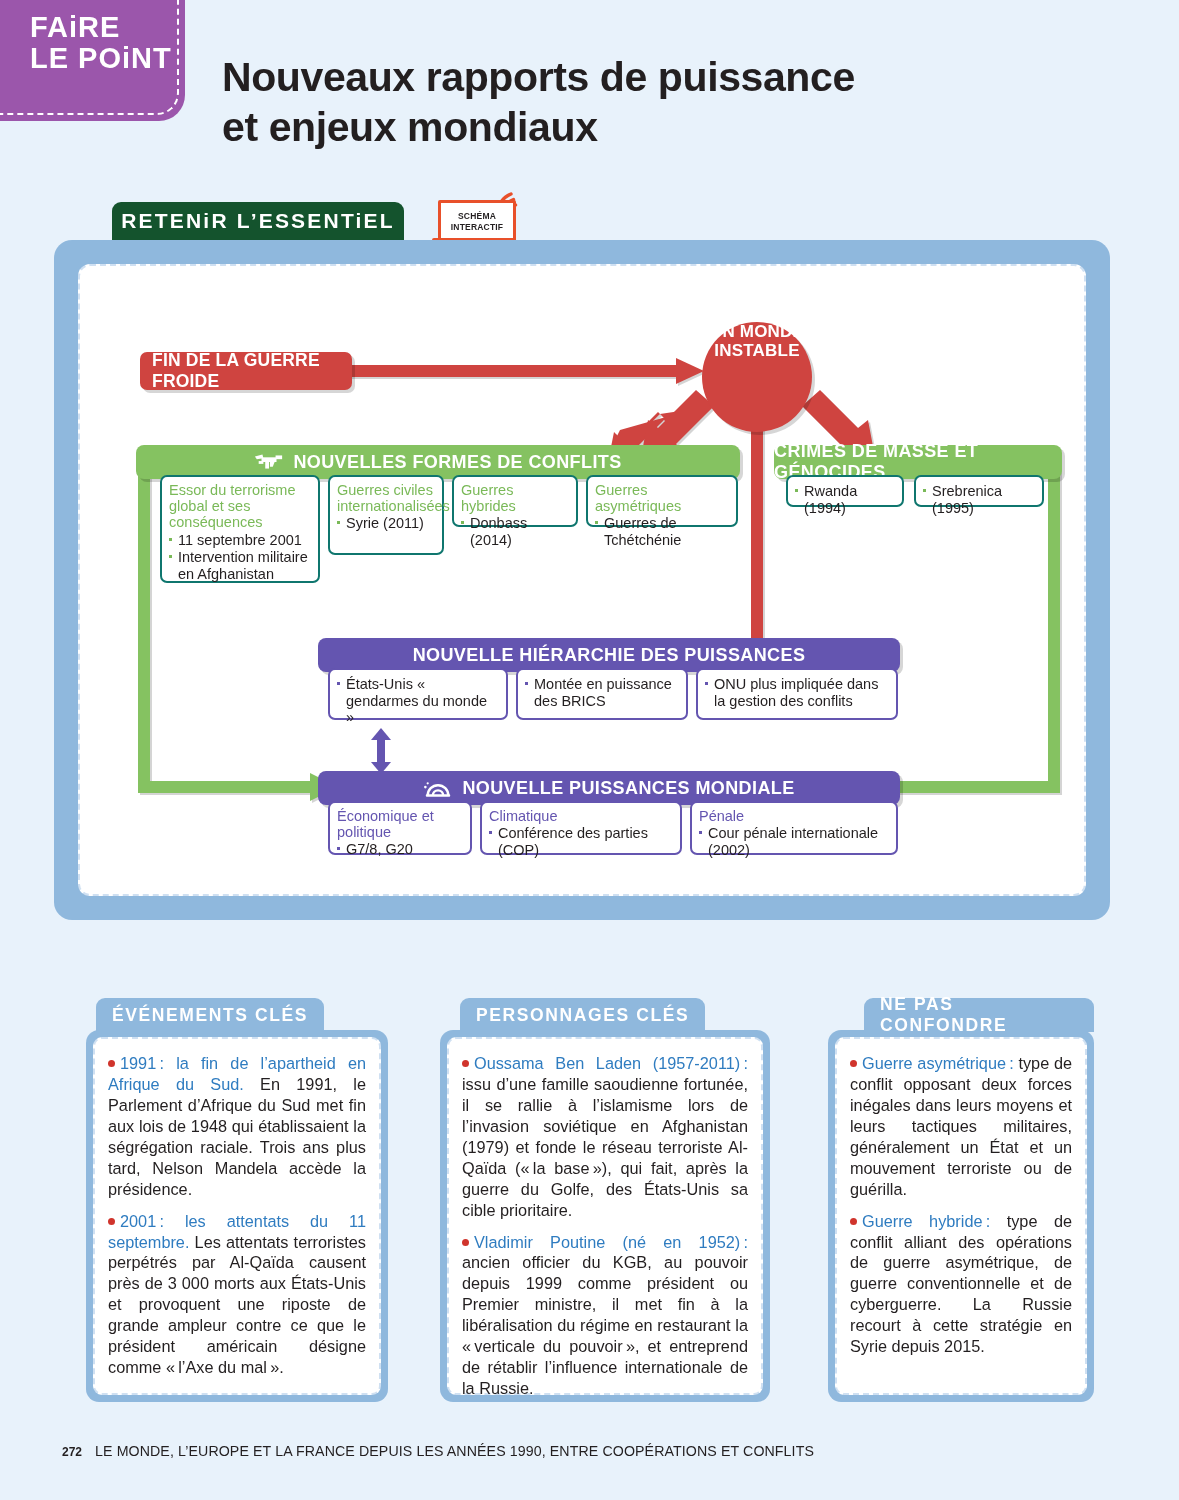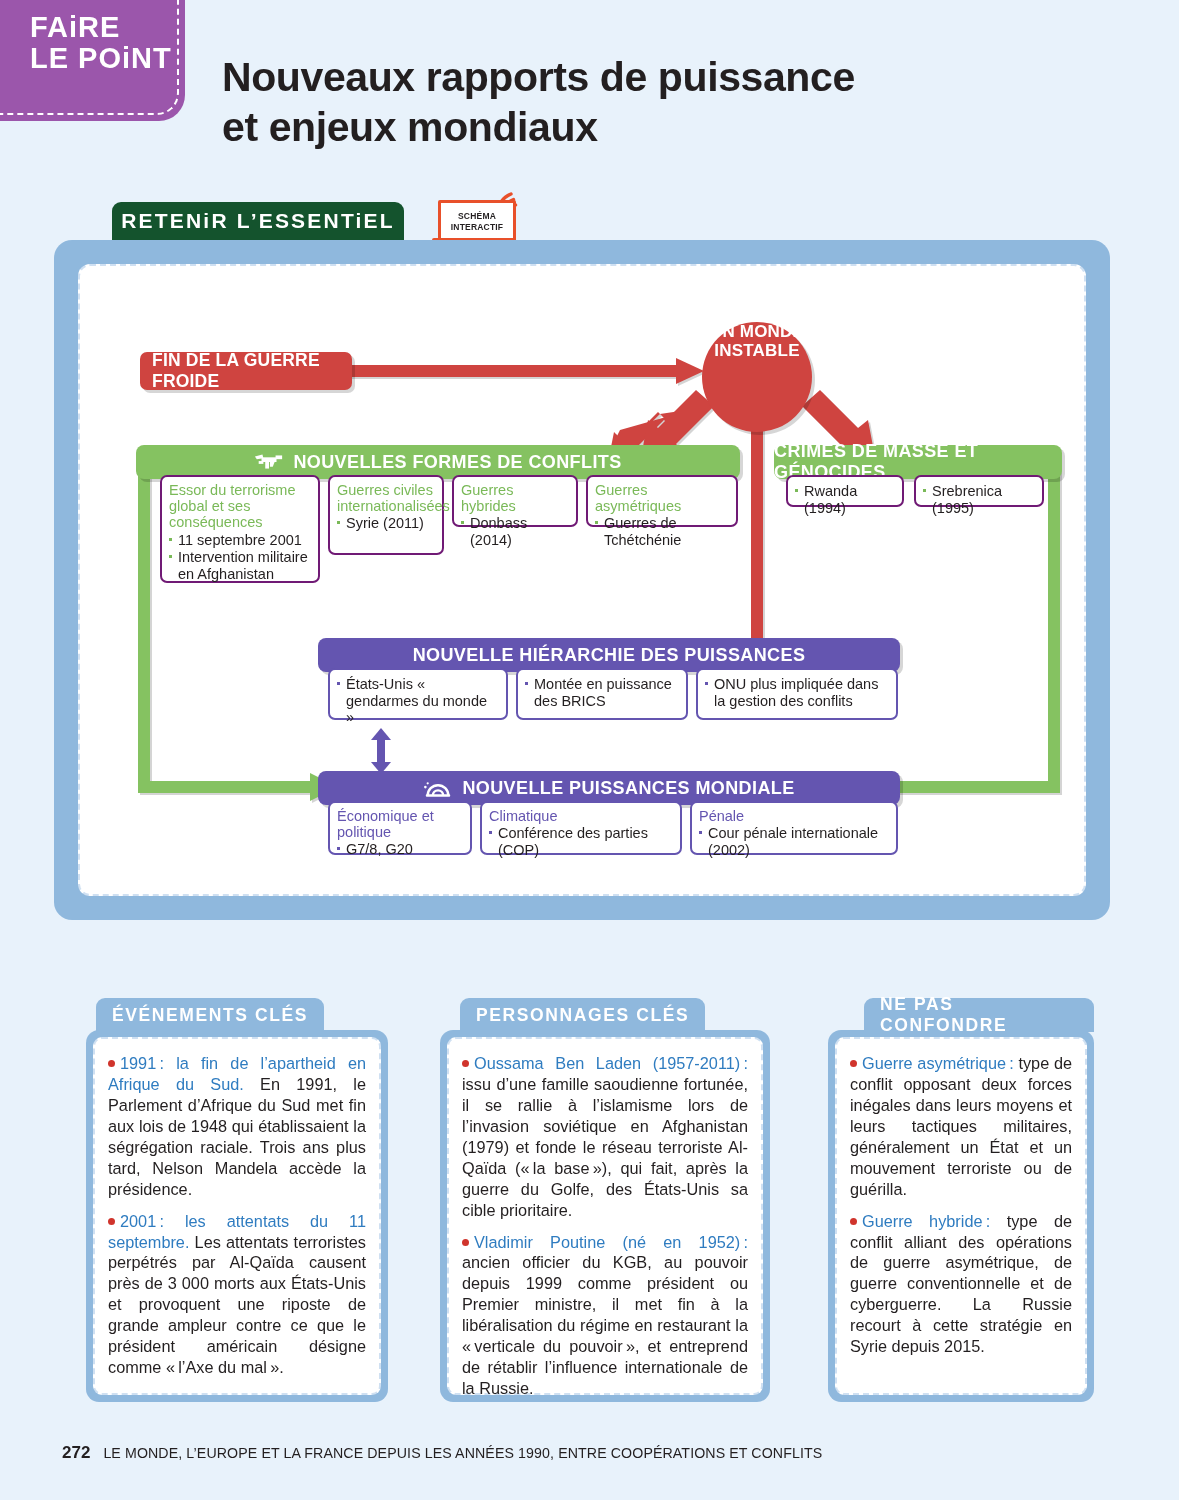--- a/index.html
+++ b/index.html
@@ -85,21 +85,21 @@
   .sec-head{
     position:absolute;border-radius:8px;display:flex;align-items:center;justify-content:center;gap:9px;
     height:34px;
   }
   .sec-head span{color:#fff;font-weight:bold;font-size:18px;letter-spacing:.4px;}
   .green-head{background:#85c261;}
   .purple-head{background:#6455b0;}
 
   
   .card{
-    position:absolute;background:#fff;border:2px solid #701a75;border-radius:7px;
+    position:absolute;background:#fff;border:2px solid #0f766e;border-radius:7px;
     box-sizing:border-box;padding:5px 7px 6px 7px;
   }
   .card.p{border-color:#6455b0;}
   .card .ttl{color:#7ab958;font-size:14.5px;line-height:1.12;margin-bottom:1px;}
   .card.p .ttl{color:#6455b0;}
   .card ul{list-style:none;margin:0;padding:0;}
   .card li{
     font-size:14.5px;line-height:1.14;color:#231f20;position:relative;padding-left:9px;margin-top:1px;
   }
   .card li:before{
@@ -126,21 +126,21 @@
     padding:14px 13px 13px 13px;box-sizing:border-box;height:100%;
   }
   .para{font-size:16.3px;line-height:1.285;color:#231f20;margin:0 0 11px 0;text-align:justify;}
   .para:last-child{margin-bottom:0;}
   .para .lead{color:#2f7cc0;font-weight:normal;}
   .dot{display:inline-block;width:7px;height:7px;border-radius:50%;background:#d0342c;
        vertical-align:middle;margin-right:5px;position:relative;top:-1px;}
 
   
   #footer{position:absolute;left:62px;top:1443px;display:flex;align-items:baseline;gap:13px;}
-  #footer .pg{font-weight:bold;font-size:17px;color:#231f20;}
+  #footer .pg{font-weight:bold;font-size:12px;color:#231f20;}
   #footer .ft{font-size:14.2px;color:#231f20;letter-spacing:.1px;}
 </style>
 </head>
 <body>
 
 <div id="faire-le-point">
   <div class="dash"></div>
   <div class="flp-line">FAiRE</div>
   <div class="flp-line">LE POiNT</div>
 </div>

